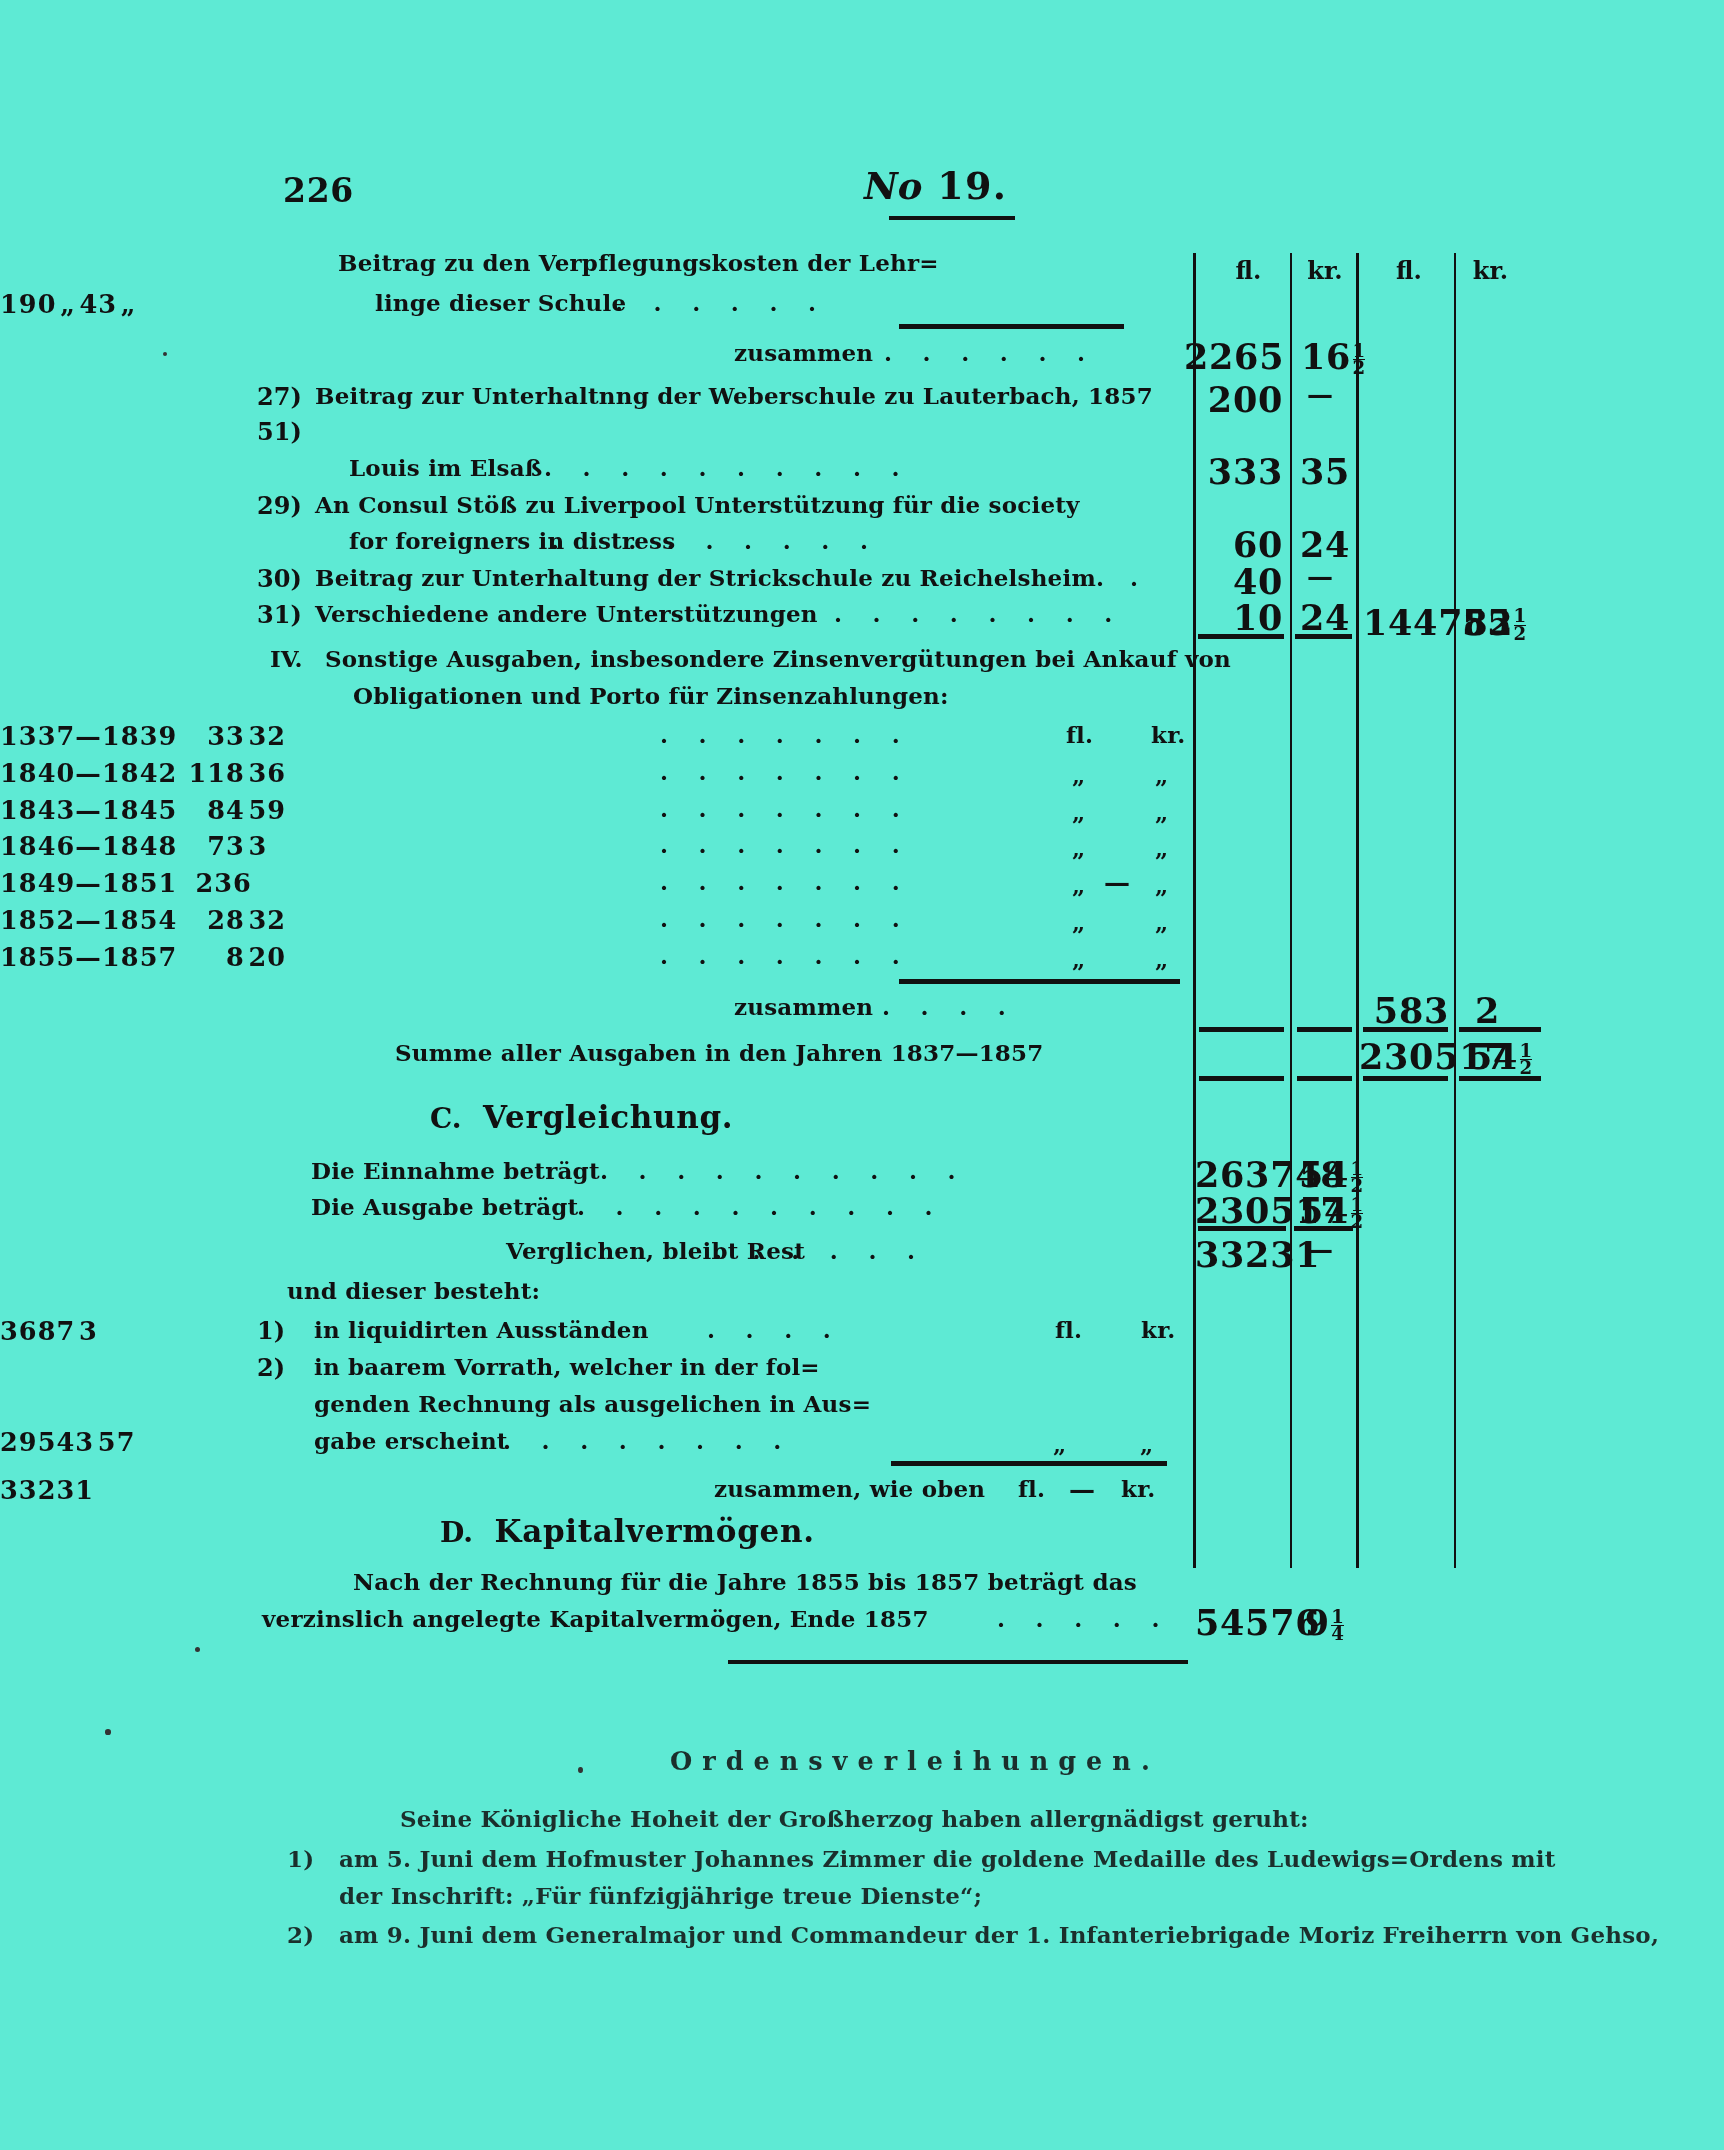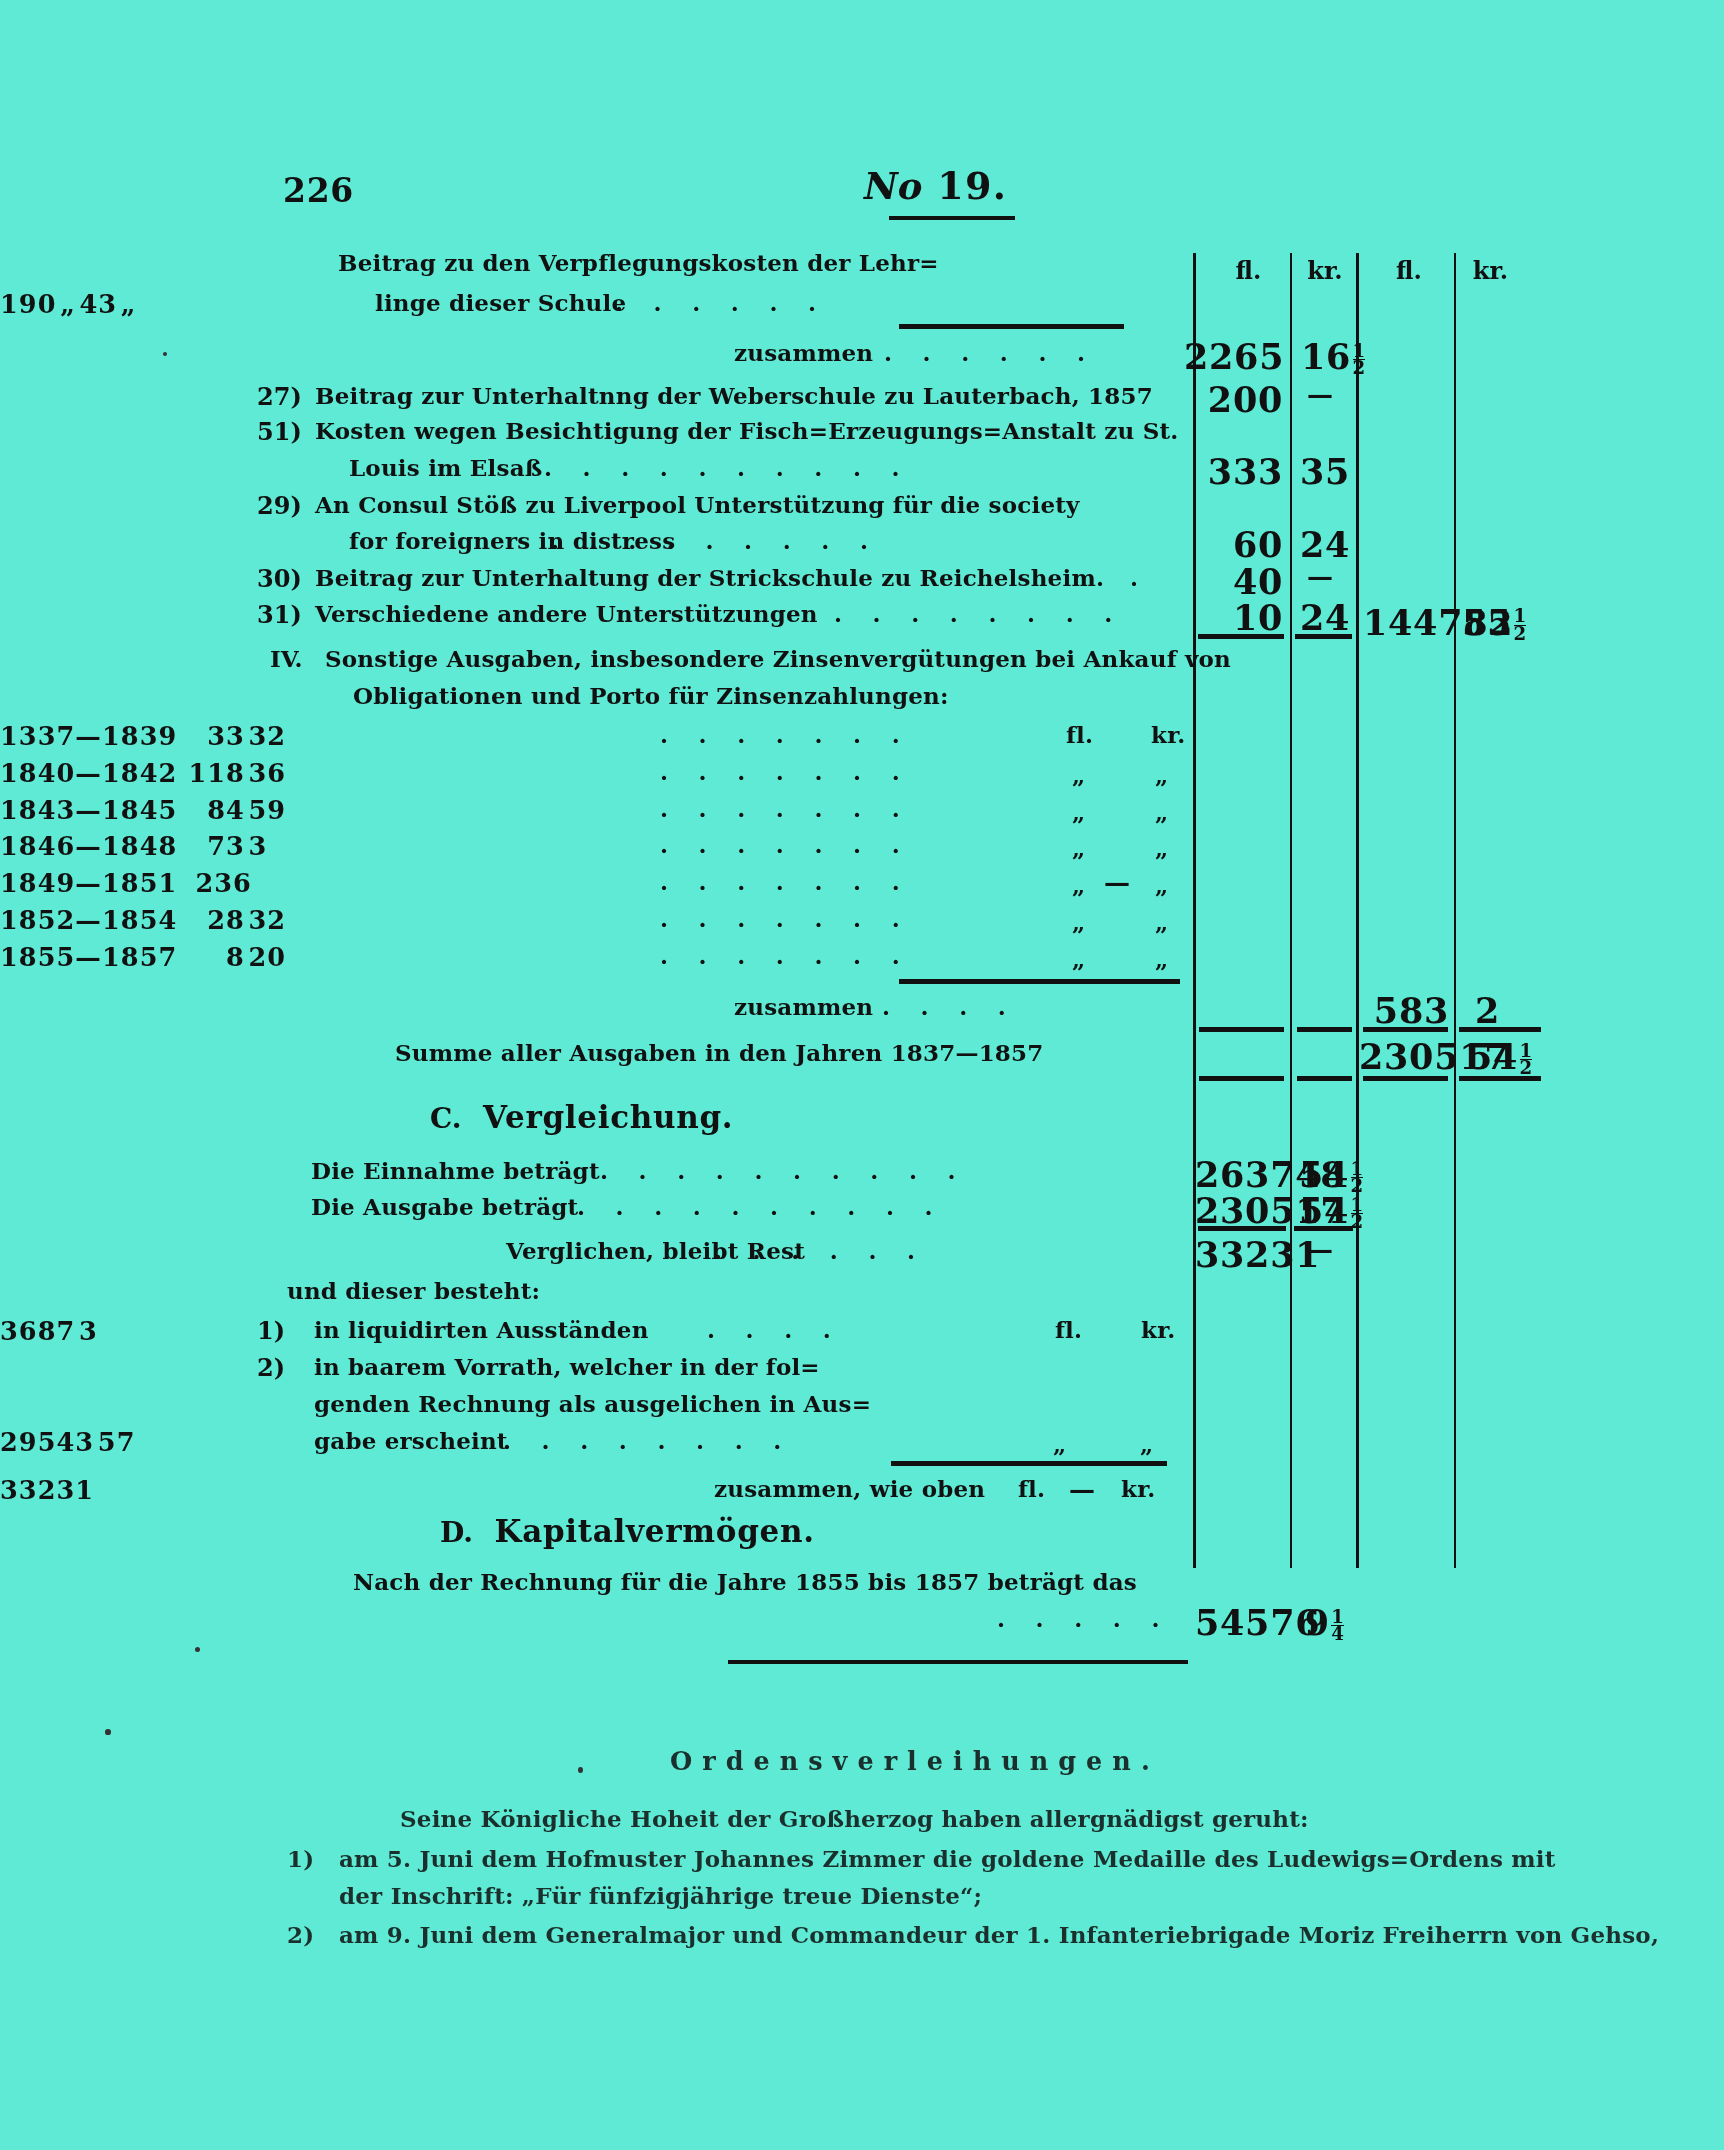--- a/index.html
+++ b/index.html
@@ -257,21 +257,20 @@
 
     <div class="row" style="top:126px;">
       <span class="itemno" style="position:absolute; left:257px; top:0;">27)</span>
       <span class="fr txt" style="left:315px; top:0;">Beitrag zur Unterhaltnng der Weberschule zu Lauterbach, 1857</span>
       <span class="cellnum" style="left:1184px; width:99px; top:-2.8px;">200</span>
       <span class="dash" style="left:1307px; top:-2.8px;">—</span>
     </div>
 
     <div class="row" style="top:161px;">
       <span class="itemno" style="position:absolute; left:257px; top:0;">51)</span>
-      <span class="fr txt" style="left:315px; top:0;">Kosten wegen Besichtigung der Fisch=Erzeugungs=Anstalt zu St.</span>
     </div>
     <div class="row" style="top:198px;">
       <span class="fr txt" style="left:349px; top:0;">Louis im Elsaß</span>
       <span class="leader" style="left:544px; top:0;">. . . . . . . . . .</span>
       <span class="cellnum" style="left:1184px; width:99px; top:-2.8px;">333</span>
       <span class="cellnum" style="left:1291px; width:59px; top:-2.8px;">35</span>
     </div>
 
     <div class="row" style="top:235px;">
       <span class="itemno" style="position:absolute; left:257px; top:0;">29)</span>
@@ -476,20 +475,21 @@
 
     <div class="sechead" style="left:440px; top:1257px;">
       <span class="lbl">D.</span>
       <span style="margin-left:10px;">Kapitalvermögen.</span>
     </div>
 
     <div class="row" style="top:1312px;">
       <span class="fr txt" style="left:353px; top:0;">Nach der Rechnung für die Jahre 1855 bis 1857 beträgt das</span>
     </div>
     <div class="row" style="top:1349px;">
+      <span class="fr txt" style="left:262px; top:0;">verzinslich angelegte Kapitalvermögen, Ende 1857</span>
       <span class="leader" style="left:997px; top:0;">. . . . .</span>
       <span class="cellnum" style="left:1195px; width:90px; top:-2.8px;">54576</span>
       <span class="cellnum" style="left:1292px; width:66px; top:-2.8px; text-align:left; padding-left:12.7px;">
         <span>9</span><span class="frac"><span class="n">1</span><span class="d">4</span></span>
       </span>
     </div>
     <div class="hrule thinr" style="left:728px; top:1404px; width:460px; height:4.2px;"></div>
 
   </div>
 

